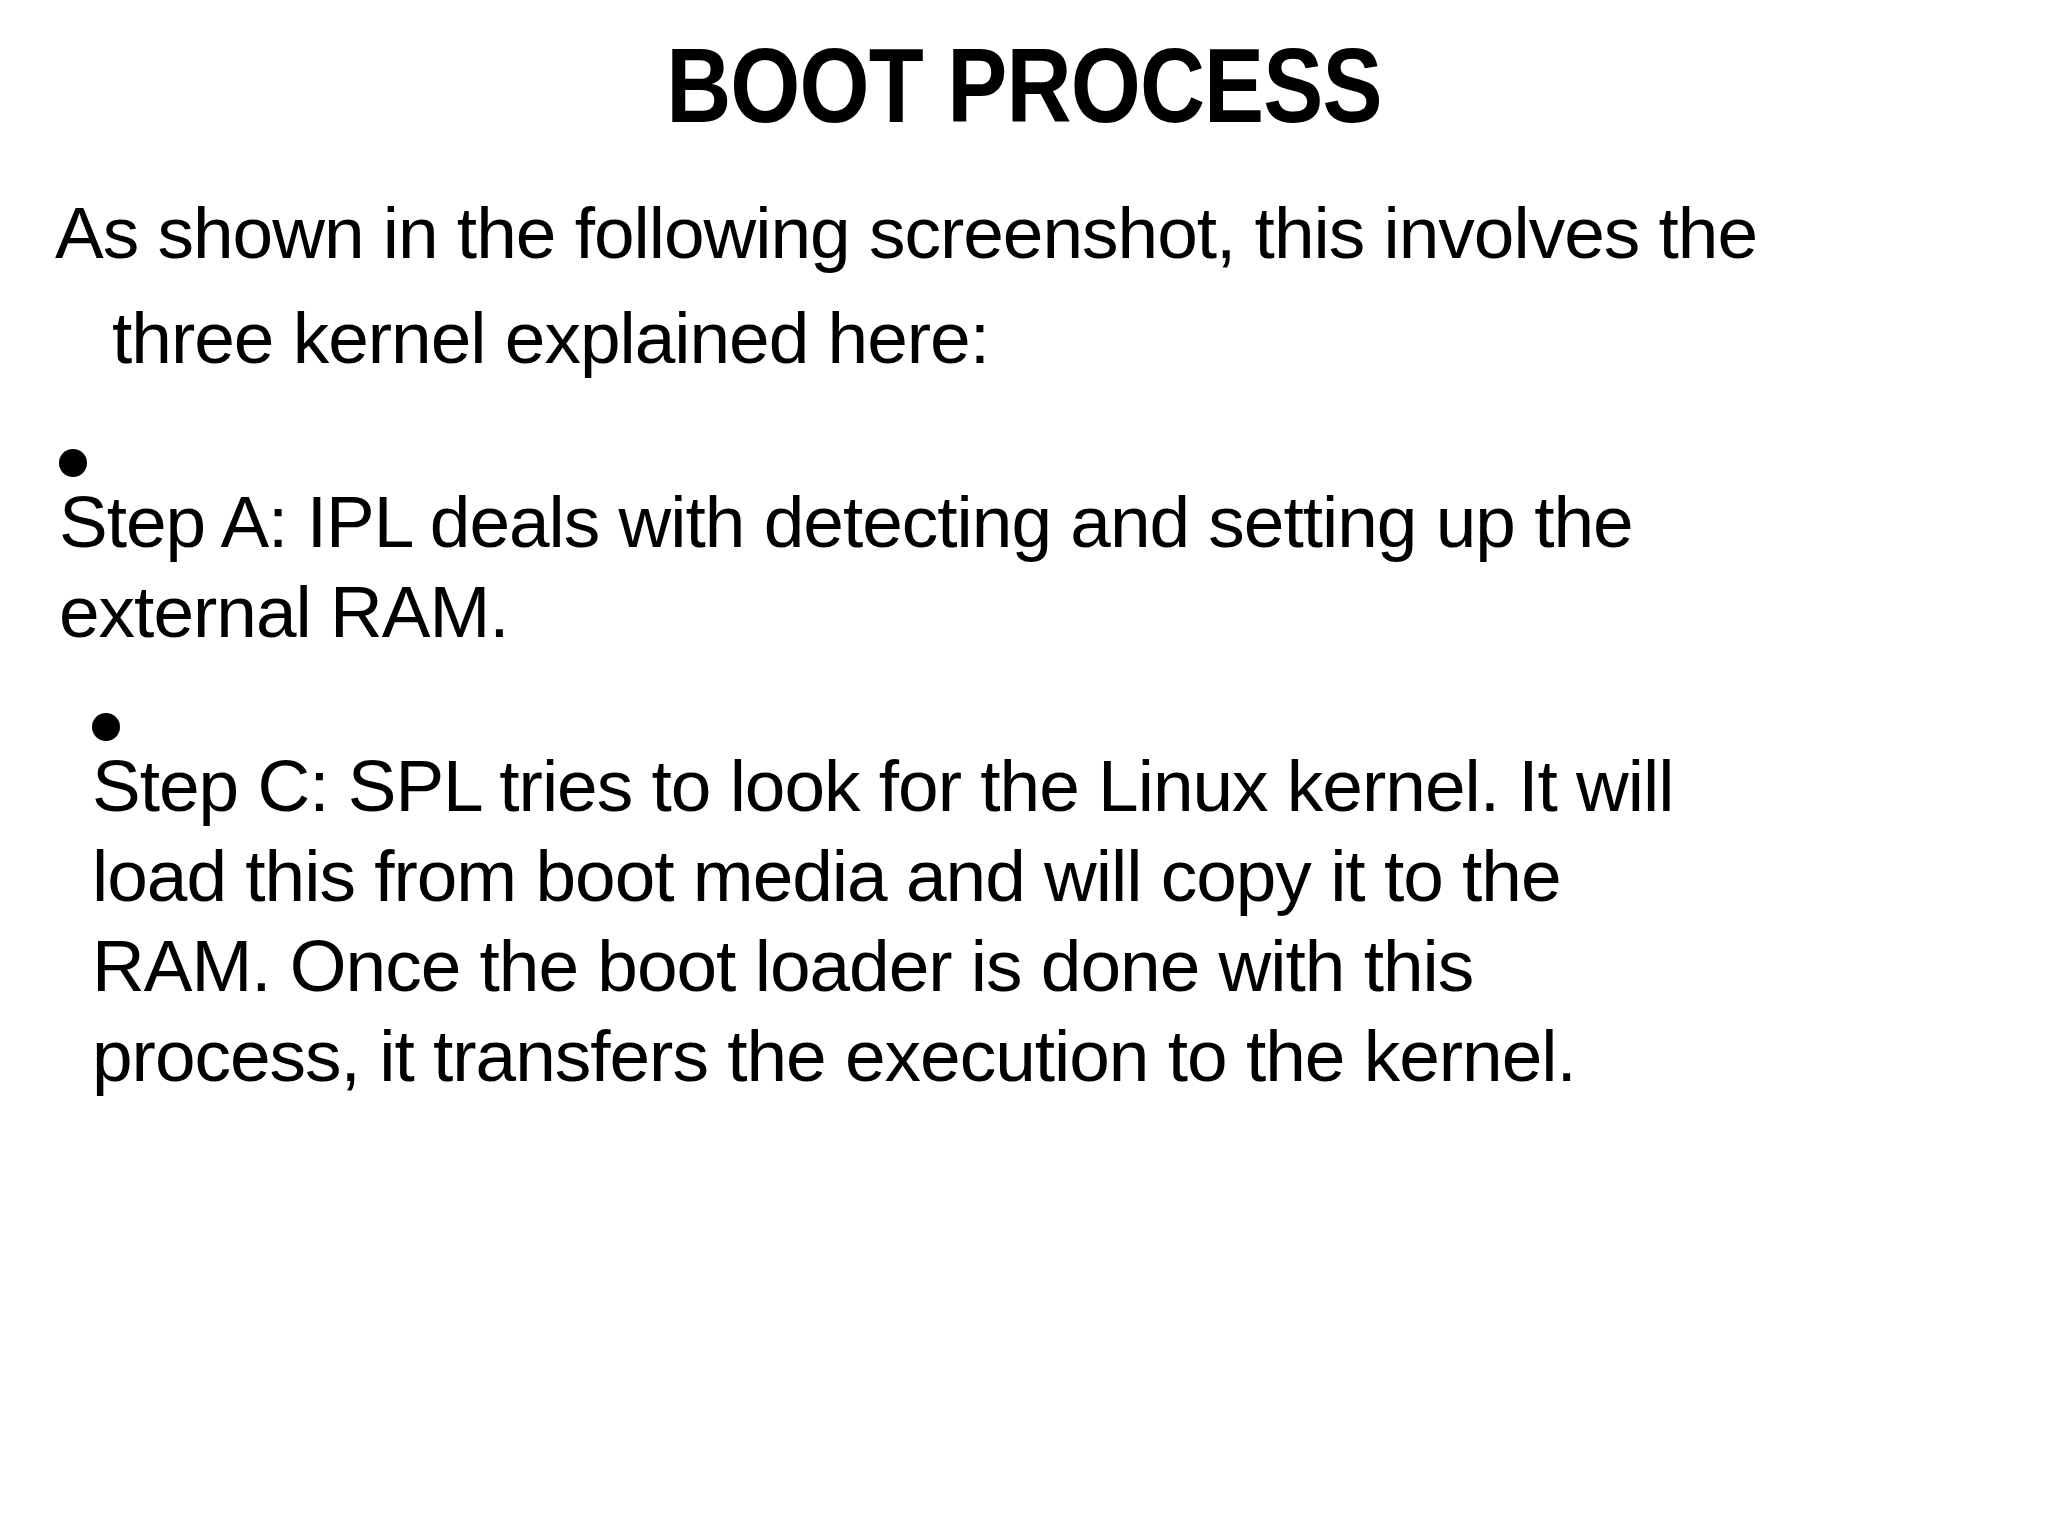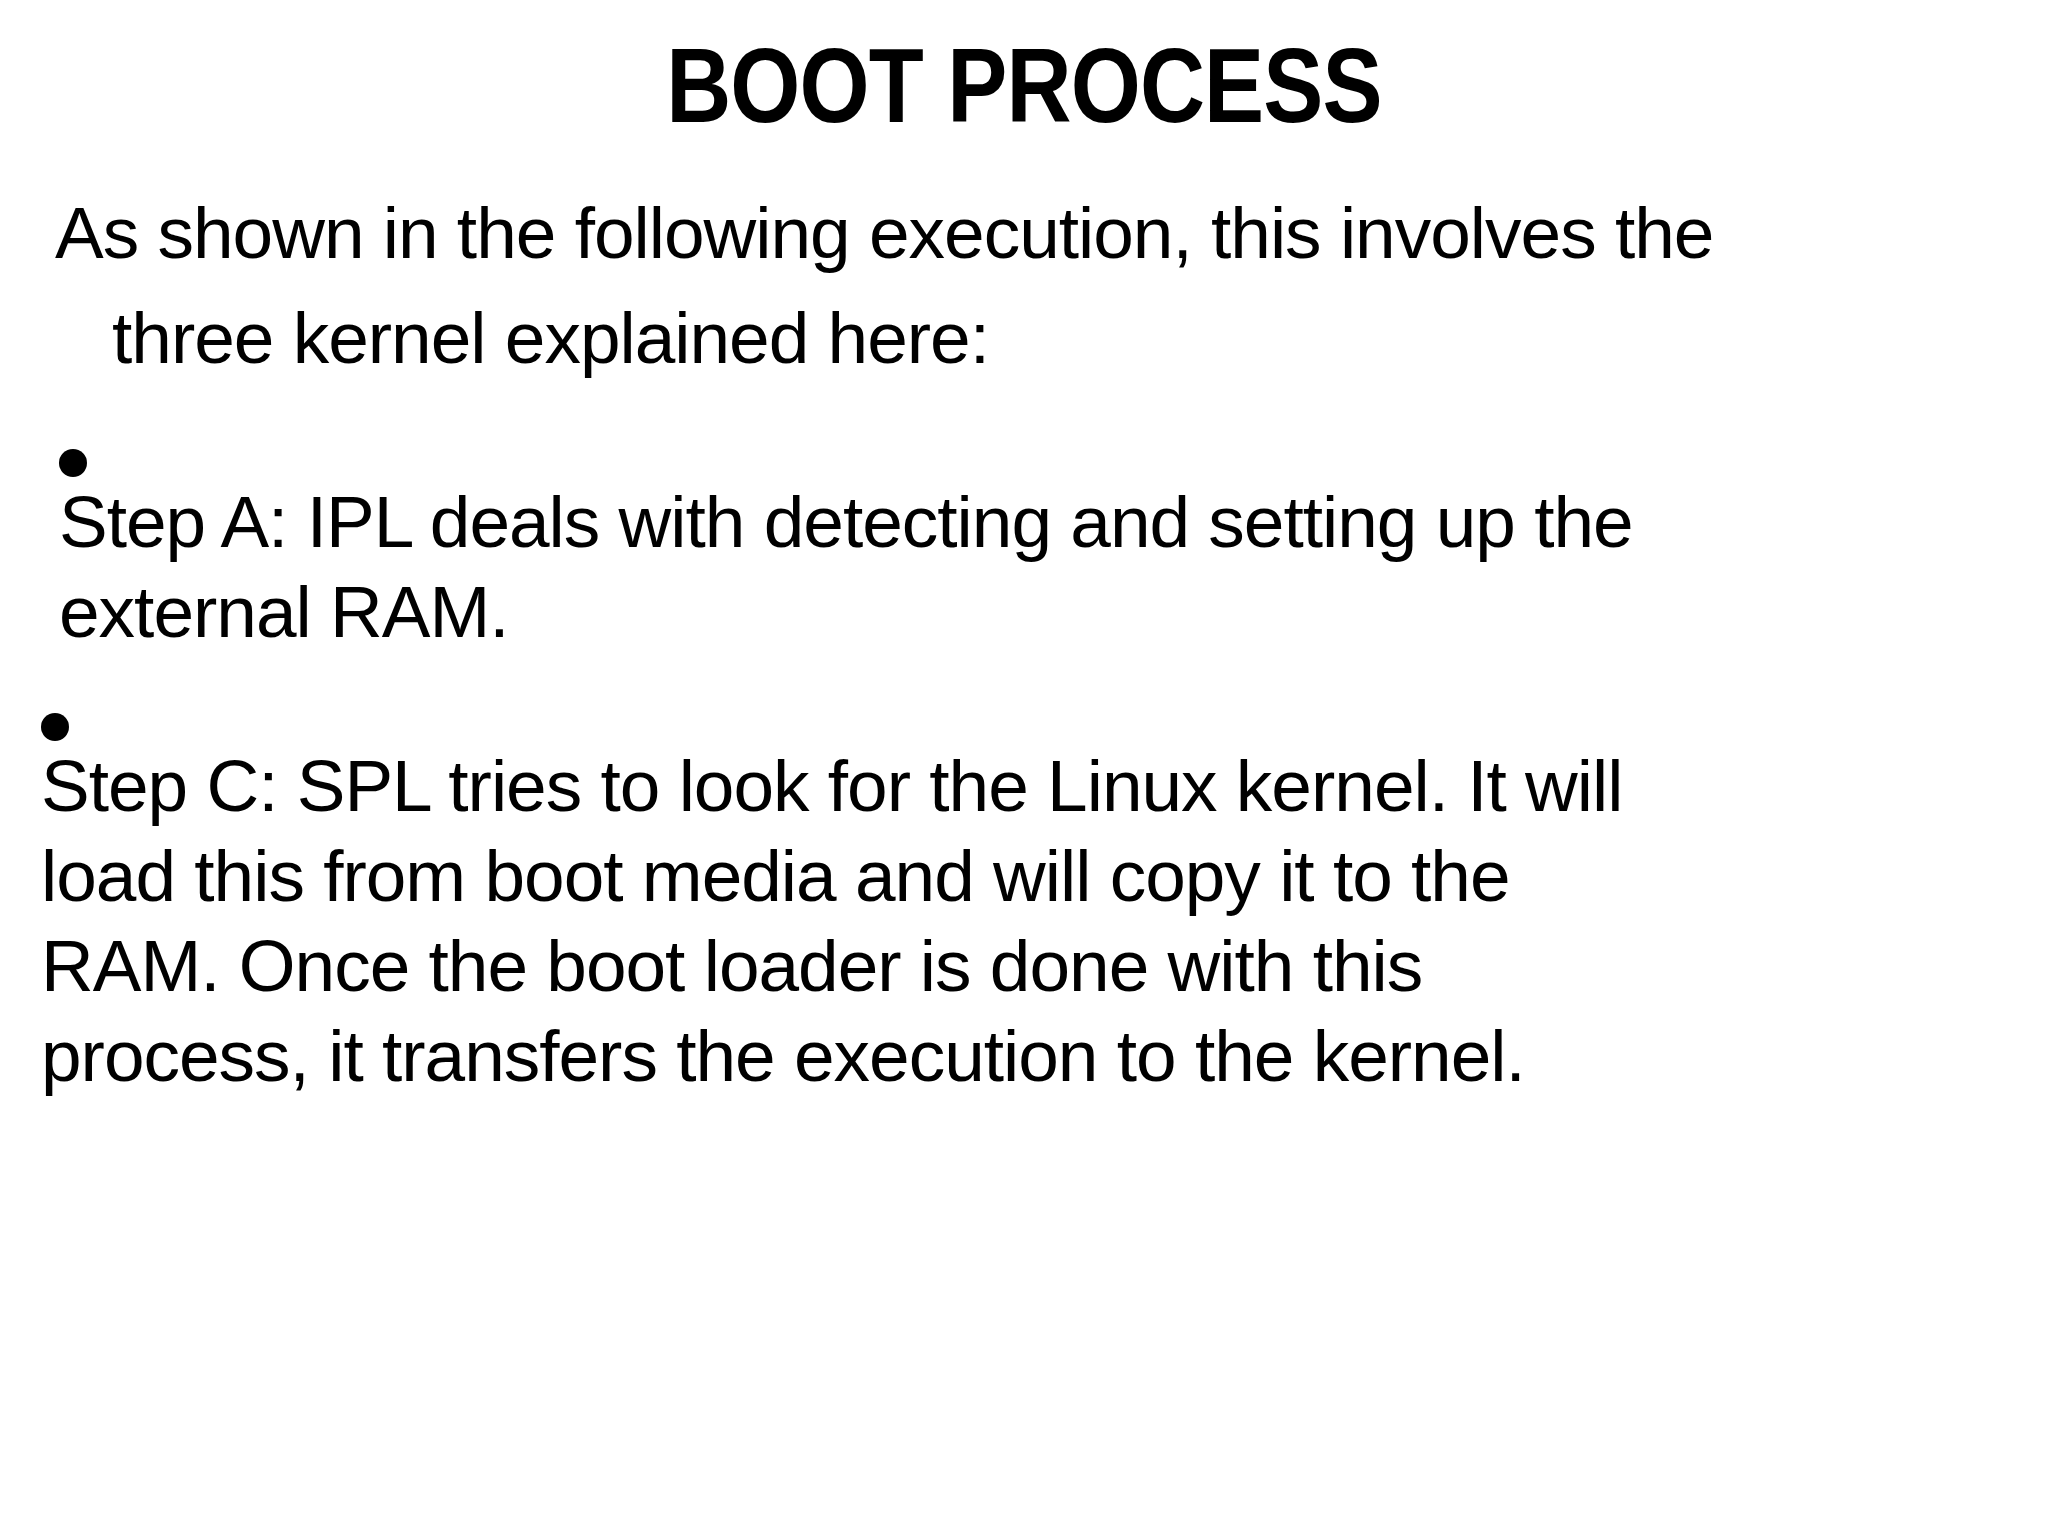--- a/index.html
+++ b/index.html
@@ -44,21 +44,21 @@
   .bullet {
     display: flex;
     align-items: flex-start;
     padding-left: 59px;
     font-size: 73px;
     line-height: 90px;
     letter-spacing: -1px;
     flex-direction: column;
   }
   .bullet + .bullet { margin-top: 20px; }
-  .bullet.indent-more { padding-left: 41px; }
+  .bullet.indent-more { padding-left: 92px; }
   .bullet-dot {
     flex: 0 0 28px;
     width: 28px;
     height: 28px;
     margin-top: 36px;
     margin-right: 31px;
     border-radius: 50%;
     background: #000000;
   }
   .bullet-text {
@@ -66,21 +66,21 @@
   }
 </style>
 </head>
 <body>
 
 <div class="slide">
 
   <h1 class="slide-title">BOOT PROCESS</h1>
 
   <div class="intro">
-    <span class="intro-line intro-line-1">As shown in the following execution, this involves the</span>
+    <span class="intro-line intro-line-1">As shown in the following screenshot, this involves the</span>
     <span class="intro-line intro-line-2">three kernel explained here:</span>
   </div>
 
   <div class="bullets">
 
     <div class="bullet">
       <span class="bullet-dot"></span>
       <span class="bullet-text">Step A: IPL deals with detecting and setting up the
 external RAM.</span>
     </div>

